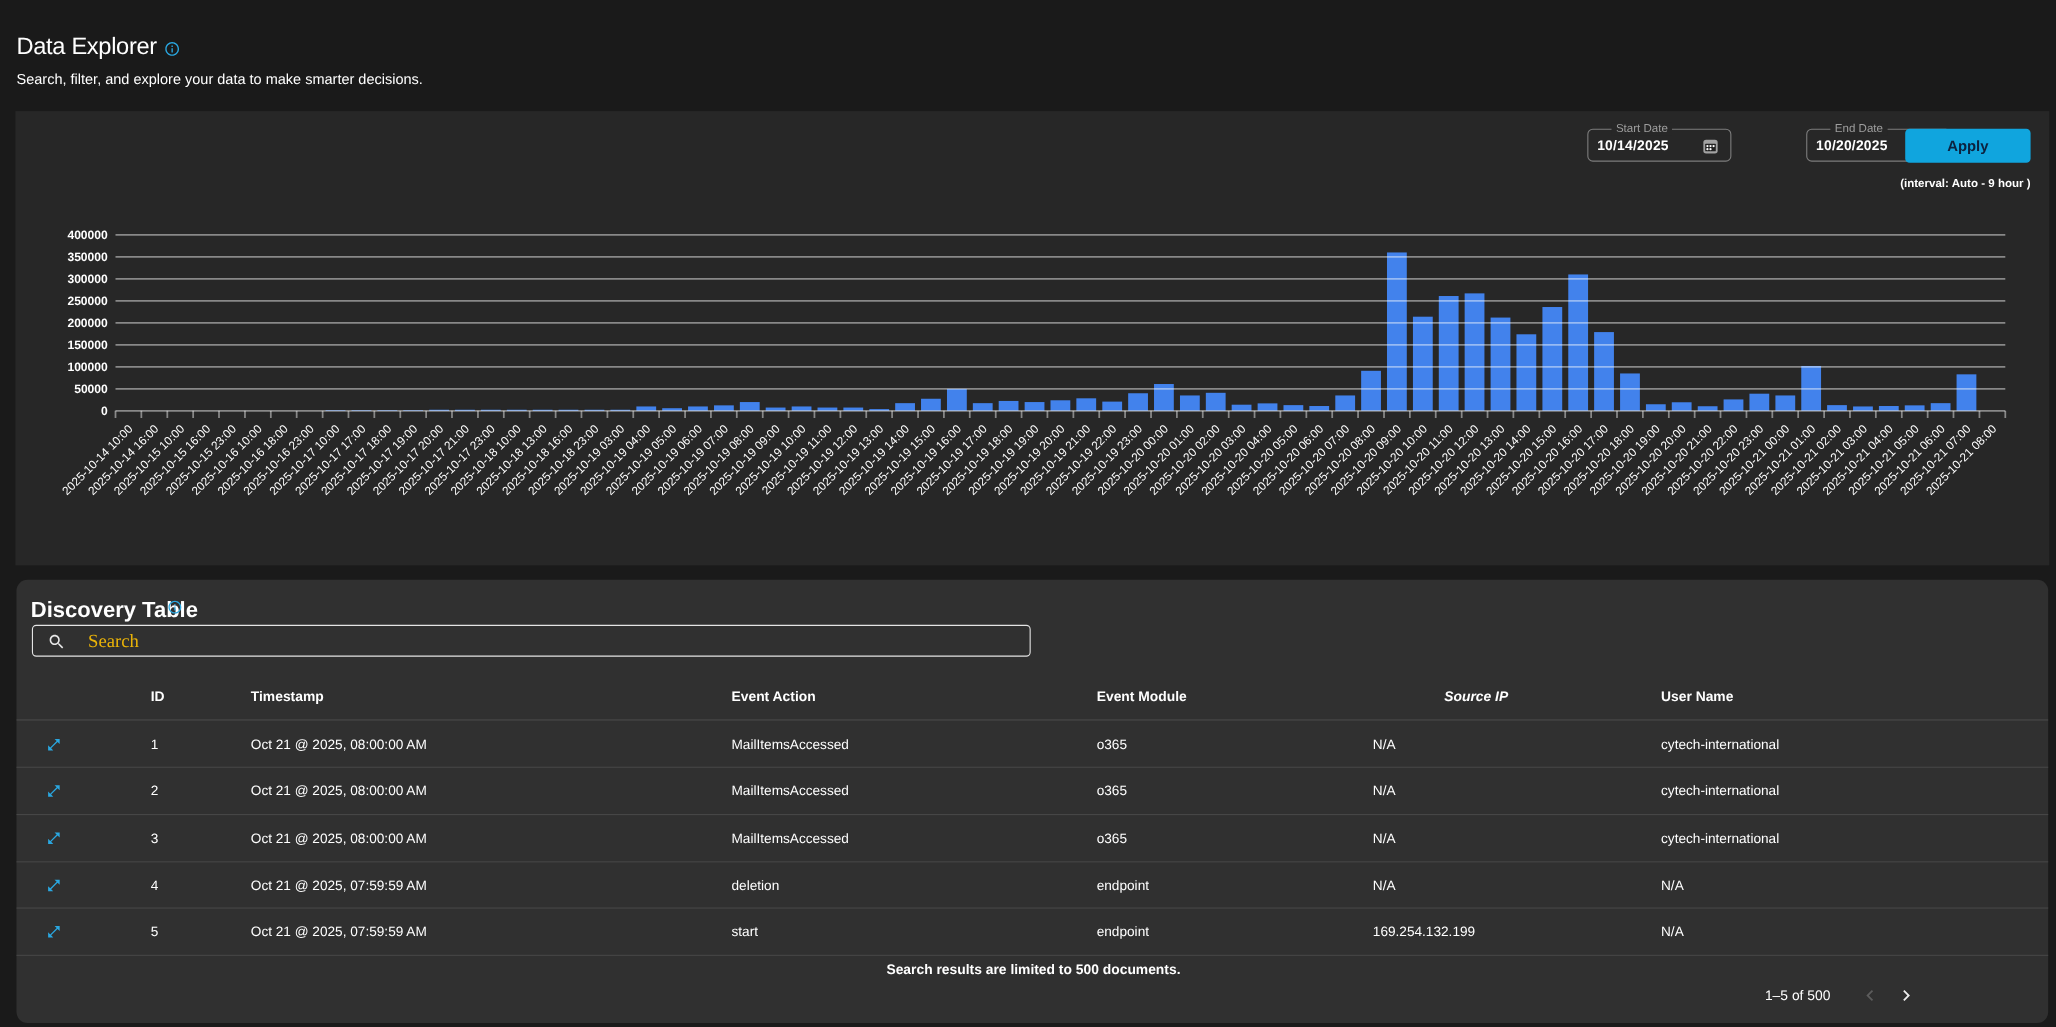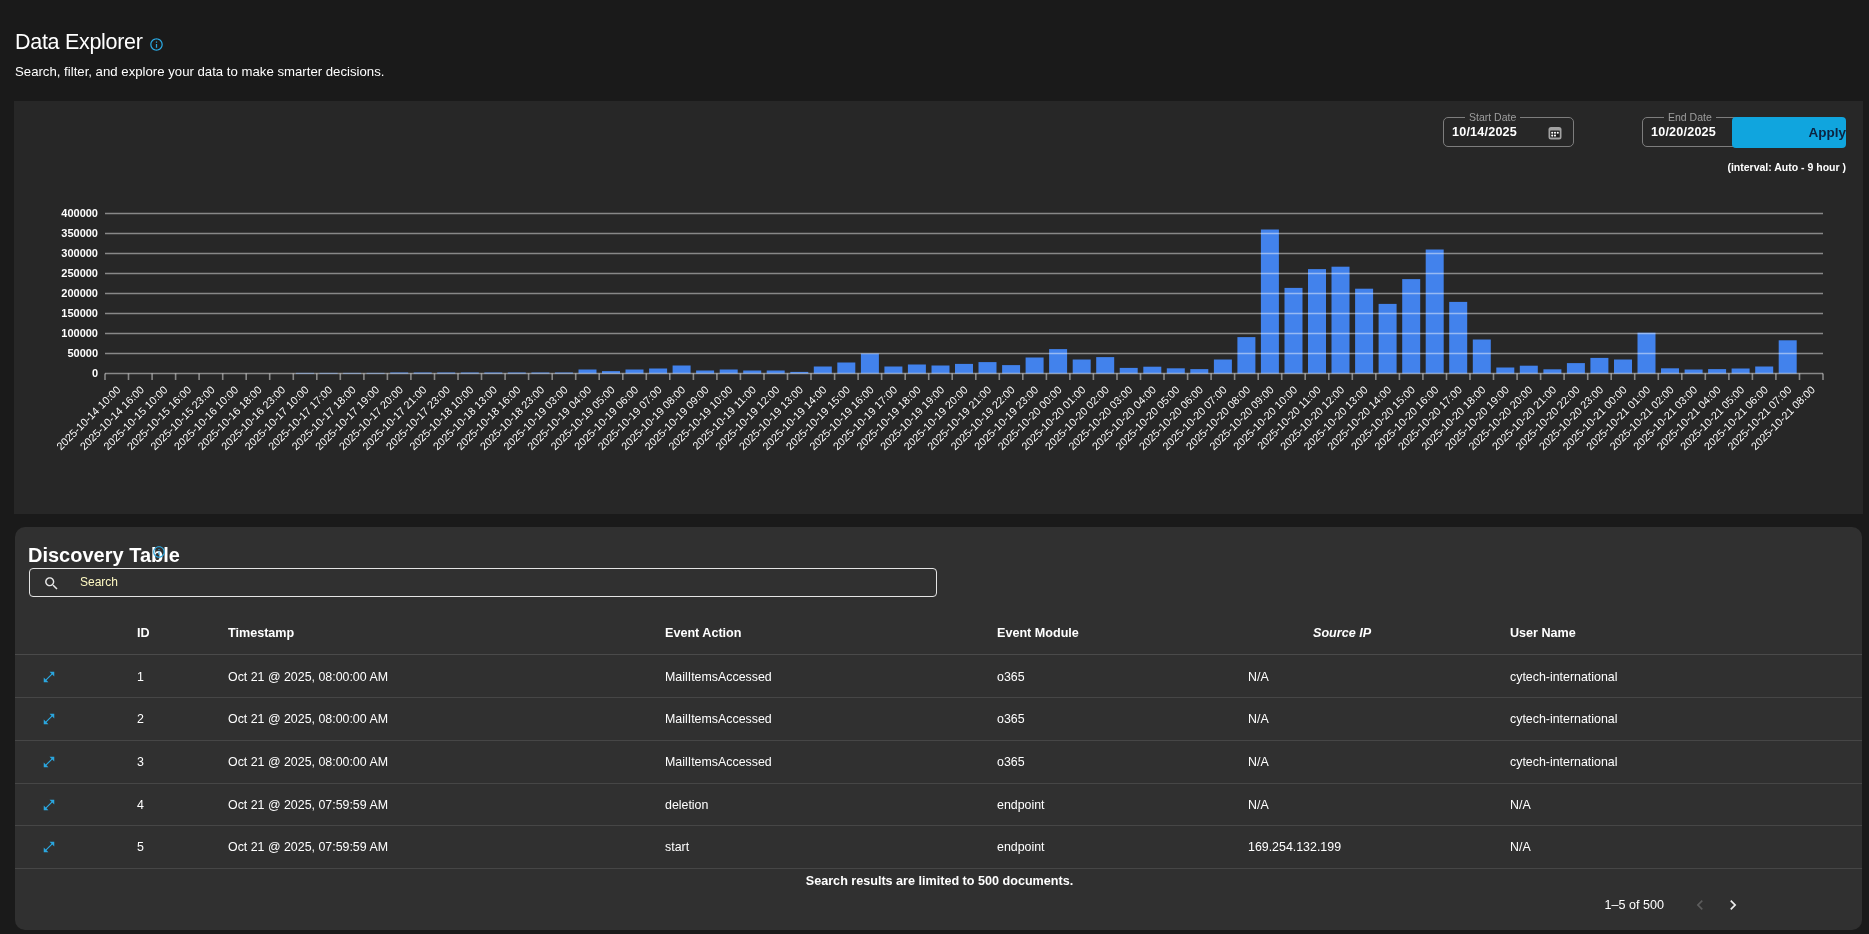--- a/index.html
+++ b/index.html
@@ -270,34 +270,34 @@
         <rect x="2.2" y="4.6" width="9.6" height="7" rx="0.5" fill="#222"></rect>
         <g fill="#fff">
           <circle cx="4.2" cy="6.8" r="1.05"></circle>
           <circle cx="7" cy="6.8" r="1.05"></circle>
           <circle cx="9.8" cy="6.8" r="1.05"></circle>
           <circle cx="4.2" cy="9.6" r="1.05"></circle>
           <circle cx="7" cy="9.6" r="1.05"></circle>
         </g>
       </svg>
     </div>
-  <div style="position:absolute;left:1718px;top:16px;width:114px;height:31px;background:#10a5de;border-radius:4px;text-align:right;line-height:31px;font-size:13.5px;font-weight:700;color:#0c2340;">Apply</div>
+  <div style="position:absolute;left:1718px;top:16px;width:114px;height:31px;background:#10a5de;border-radius:4px;text-align:center;line-height:31px;font-size:13.5px;font-weight:700;color:#0c2340;">Apply</div>
   <div style="position:absolute;right:17px;top:60px;font-size:10.5px;font-weight:700;color:#fff;">(interval: Auto - 9 hour )</div>
 </div>
 
 <div class="panel" style="left:15px;top:527px;width:1847px;height:403px;background:#303030;border-radius:10px;">
   <div style="position:absolute;left:13px;top:17px;font-size:20px;font-weight:700;color:#fff;">Discovery Table</div>
   <svg width="14" height="14" viewBox="0 0 24 24" style="position:absolute;left:137px;top:18px">
       <path fill="#2aa7e0" d="M11 7h2v2h-2zm0 4h2v6h-2zm1-9C6.48 2 2 6.48 2 12s4.48 10 10 10 10-4.48 10-10S17.52 2 12 2zm0 18c-4.41 0-8-3.59-8-8s3.59-8 8-8 8 3.59 8 8-3.59 8-8 8z"></path>
     </svg>
   <div style="position:absolute;left:14px;top:41px;width:908px;height:29px;border:1.5px solid #e4e4e4;border-radius:4px;">
     <svg width="17" height="17" viewBox="0 0 24 24" style="position:absolute;left:13px;top:6px">
         <path fill="#e8e8e8" d="M15.5 14h-.79l-.28-.27C15.41 12.59 16 11.11 16 9.5 16 5.91 13.09 3 9.5 3S3 5.91 3 9.5 5.91 16 9.5 16c1.61 0 3.09-.59 4.23-1.57l.27.28v.79l5 4.99L20.49 19l-4.99-5zm-6 0C7.01 14 5 11.99 5 9.5S7.01 5 9.5 5 14 7.01 14 9.5 11.99 14 9.5 14z"></path>
       </svg>
-    <span style="position:absolute;left:50px;top:0;line-height:27px;font-size:12px;color:#fef9c3;">Search</span>
+    <span style="position:absolute;left:50px;top:0;line-height:27px;font-size:17px;color:#eab308;font-family:Liberation Serif, serif;">Search</span>
   </div>
   <div style="position:absolute;left:0;top:84.5px;width:100%;height:43.6px;border-bottom:1px solid #4a4a4a;font-size:12.6px;line-height:43.6px;color:#fff;">
       <span style="position:absolute;left:122px;font-weight:700;">ID</span>
       <span style="position:absolute;left:213px;font-weight:700;">Timestamp</span>
       <span style="position:absolute;left:650px;font-weight:700;">Event Action</span>
       <span style="position:absolute;left:982px;font-weight:700;">Event Module</span>
       <span style="position:absolute;left:1298px;font-weight:700;font-style:italic;">Source IP</span>
       <span style="position:absolute;left:1495px;font-weight:700;">User Name</span>
     </div>
     <div style="position:absolute;left:0;top:128.6px;width:100%;height:42.66px;border-bottom:1px solid #464646;font-size:12.4px;line-height:42.66px;color:#fff;">

